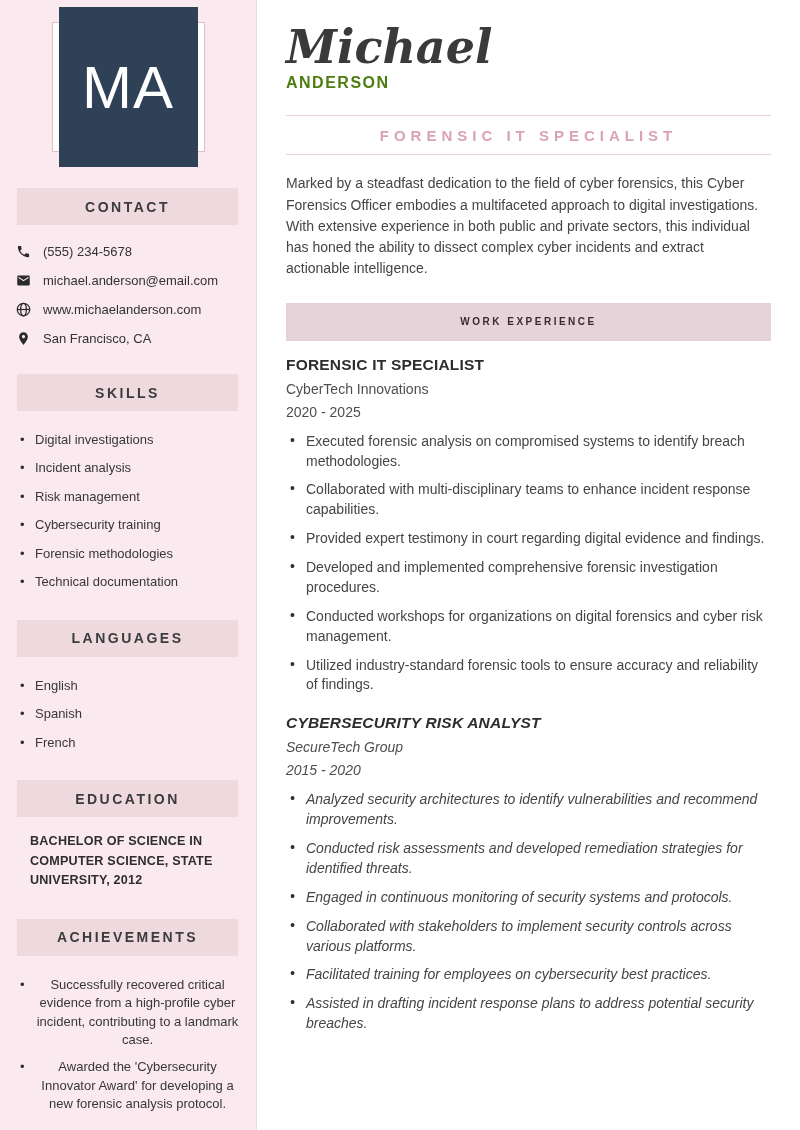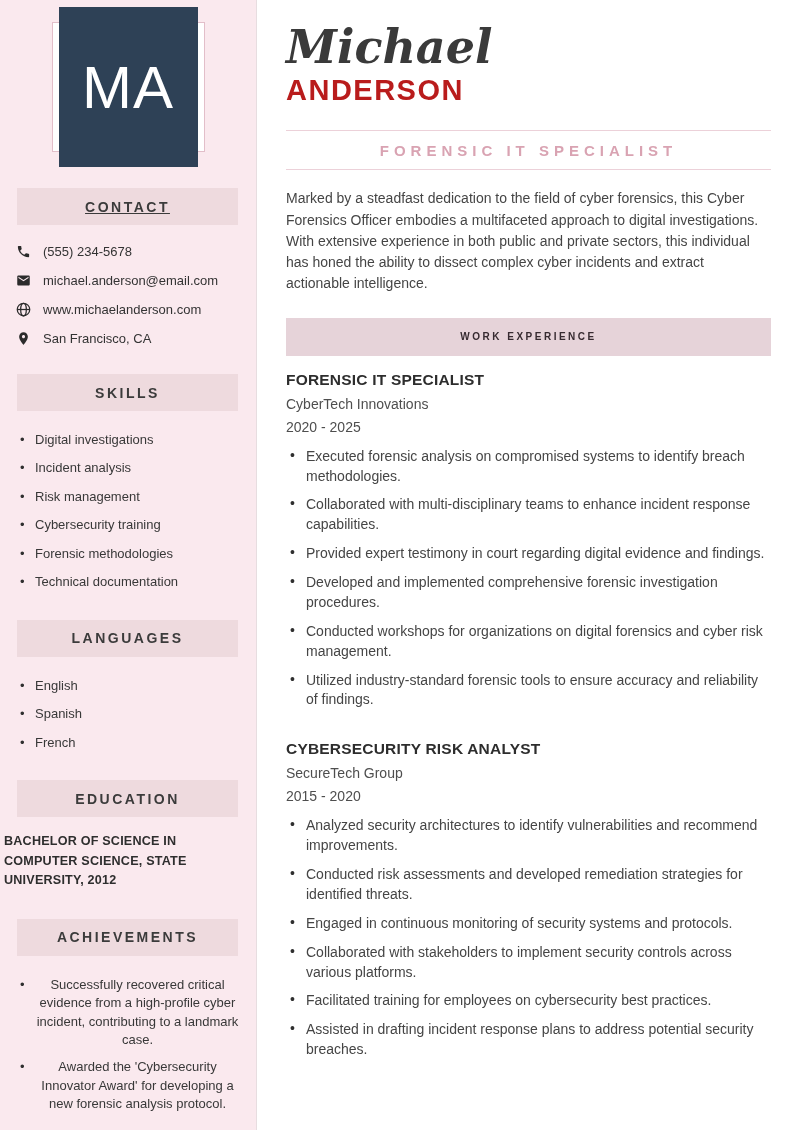--- a/index.html
+++ b/index.html
@@ -5,46 +5,46 @@
   * { margin:0; padding:0; box-sizing:border-box; }
   html,body { background:#fff; }
   body { font-family:"Liberation Sans", sans-serif; }
   .page { width:800px; height:1130px; display:flex; overflow:hidden; background:#fff; }
 
   
   .sidebar { width:257px; min-width:257px; background:#fae9ee; border-right:1px solid #e7dde0; padding-top:14px; }
   .monogram-frame { width:153px; height:130px; margin:8px auto 0; background:#ffffff; border:1px solid #e2bec9; display:flex; align-items:center; justify-content:center;text-align:right; }
   .monogram-box { width:139px; height:160px; background:#2e4156; color:#ffffff; display:flex; align-items:center; justify-content:center; font-size:60px; font-weight:500; letter-spacing:1px; }
   .side-band { margin:0 18px 0 17px; height:37px; background:#eedade; display:flex; align-items:center; justify-content:center; font-size:14px; font-weight:700; letter-spacing:2.5px; color:#3b3b3b; }
-  .side-band.contact { margin-top:36px;text-decoration:underline; }
+  .side-band.contact { margin-top:36px; }
   .side-band.skills, .side-band.languages, .side-band.education, .side-band.achievements { margin-top:28px; }
 
   .contact-list { padding:19px 16px 0 16px; }
   .contact-row { display:flex; align-items:center; gap:12px; margin-bottom:14px; font-size:13px; color:#333333; }
   .contact-row svg { flex:0 0 auto; display:block; }
 
   .side-list { list-style:none; padding:20px 16px 0 20px; }
   .side-list li { position:relative; padding-left:15px; font-size:13px; color:#383838; line-height:1.42; margin-bottom:10px; }
   .side-list li::before { content:"•"; position:absolute; left:0; top:0; color:#2f2f2f; }
   .side-list.tight li { margin-bottom:10px; }
   .side-list.achv li { margin-bottom:9px;text-align:center; }
 
-  .education-text { padding:15px 18px 0 4px; font-size:12.6px; font-weight:700; color:#2e2e2e; line-height:1.55; letter-spacing:0.2px; }
+  .education-text { padding:15px 18px 0 30px; font-size:12.6px; font-weight:700; color:#2e2e2e; line-height:1.55; letter-spacing:0.2px; }
 
   
   .main { flex:1; padding:23px 29px 4px 29px; background:#fff; }
   .first-name { font-family:"DejaVu Serif", serif; font-style:italic; font-weight:700; font-size:46px; line-height:1.05; color:#3a3a3a; }
-  .last-name { font-size:29px; font-weight:700; letter-spacing:1.5px; color:#b91c1c; margin-top:3px; }
+  .last-name { font-size:16px; font-weight:700; letter-spacing:1.5px; color:#4d7c0f; margin-top:3px; }
   .rule { height:1px; background:#ecd1d9; }
   .rule.top { margin-top:23px; }
   .role-title { text-align:center; padding:11px 0 10px; font-size:15px; font-weight:700; letter-spacing:5px; color:#d9a3b2; }
   .summary { margin-top:18px; font-size:14px; line-height:1.52; color:#454545; }
   .main-band { margin-top:23px; background:#e6d3d9; height:38px; display:flex; align-items:center; justify-content:center; font-size:10px; font-weight:700; letter-spacing:2.5px; color:#372b31; }
   .job { margin-top:15px; }
-  .job + .job { margin-top:30px; }
+  .job + .job { margin-top:19px;font-style:italic; }
   .job-title { font-size:15.5px; font-weight:700; color:#2d2d2d; letter-spacing:0.2px; }
   .job-company { font-size:14px; color:#4e4e4e; margin-top:7px; }
   .job-dates { font-size:14px; color:#4e4e4e; margin-top:7px; }
   .job-bullets { list-style:none; margin-top:12px; padding-left:4px; }
   .job-bullets li { position:relative; padding-left:16px; font-size:14px; line-height:1.42; color:#454545; margin-bottom:9px; }
   .job-bullets li::before { content:"•"; position:absolute; left:0; top:-1px; color:#2f2f2f; }
 </style>
 </head>
 <body>
 

